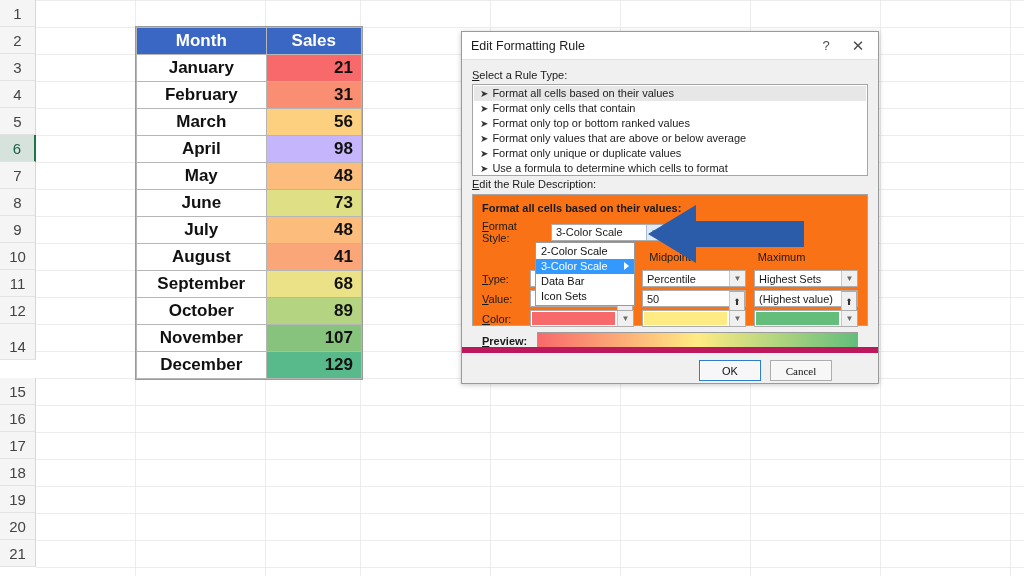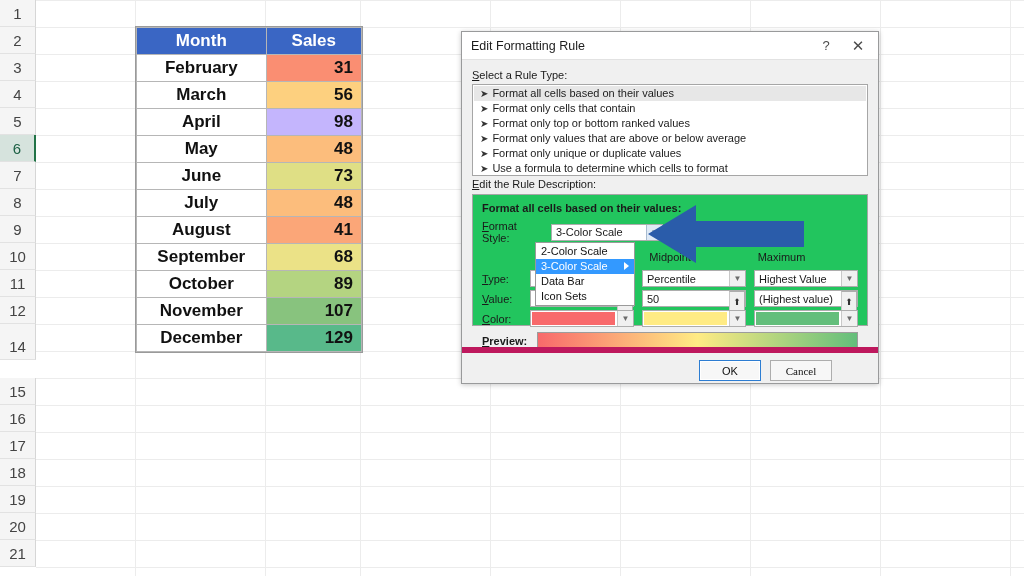--- a/index.html
+++ b/index.html
@@ -59,21 +59,21 @@
   .flabel { display:block; font-size:11px; color:#1a1a1a; margin:2px 0 3px 0; }
   .flabel u { text-decoration:underline; }
 
   .rulelist {
     background:#ffffff; border:1px solid #a6a6a6; height:92px; padding:1px; overflow:hidden;
   }
   .ruleitem { height:15px; line-height:15px; padding-left:6px; font-size:11px; color:#1c1c1c; }
   .ruleitem.sel { background:#e7e7e7; }
   .ruleitem .bullet { color:#333; font-size:10px; margin-right:4px; }
 
-  .descbox { background:#22c55e; border:1px solid #a6a6a6; margin-top:4px; padding:7px 9px 9px 9px; height:132px; position:relative; }
+  .descbox { background:#f97316; border:1px solid #a6a6a6; margin-top:4px; padding:7px 9px 9px 9px; height:132px; position:relative; }
   .descbox .h { font-weight:bold; font-size:11px; margin-bottom:6px; }
 
   .fsrow { display:flex; align-items:center; gap:6px; }
   .fsrow .lbl { width:63px; font-size:11px; }
 
   .combo {
     height:17px; background:#ffffff; border:1px solid #adadad;
     display:flex; align-items:center; font-size:11px; padding-left:4px; position:relative;
   }
   .combo .arrow {
@@ -197,20 +197,24 @@
   <div id="datatable">
     <table>
       <thead>
         <tr>
           <th class="hdr" style="background: rgb(58, 102, 196);">Month</th>
           <th class="hdr" style="background: rgb(58, 102, 196);">Sales</th>
         </tr>
       </thead>
       <tbody id="tbody">
           <tr>
+            <td class="month">January</td>
+            <td class="sales" style="background: rgb(248, 105, 107);">21</td>
+          </tr>
+          <tr>
             <td class="month">February</td>
             <td class="sales" style="background: rgb(250, 142, 114);">31</td>
           </tr>
           <tr>
             <td class="month">March</td>
             <td class="sales" style="background: rgb(253, 208, 127);">56</td>
           </tr>
           <tr>
             <td class="month">April</td>
             <td class="sales" style="background: #c4b5fd;">98</td>
@@ -301,21 +305,21 @@
         <div class="rlab"><u>T</u><span id="tylrest">ype:</span></div>
         <div class="col combo plain" style="flex:1;">
           <div class="val">Lowest Value</div>
           <div class="arrow">▼</div>
         </div>
         <div class="col combo plain" style="flex:1;">
           <div class="val">Percentile</div>
           <div class="arrow">▼</div>
         </div>
         <div class="col combo plain" style="flex:1;">
-          <div class="val">Highest Value</div>
+          <div class="val">Highest Sets</div>
           <div class="arrow">▼</div>
         </div>
       </div>
 
       <div class="tvrow">
         <div class="rlab"><u>V</u><span id="valrest">alue:</span></div>
         <div class="col spin" style="flex:1;">
           <div class="val ph">(Lowest value)</div>
           <div class="btn">⬆</div>
         </div>

